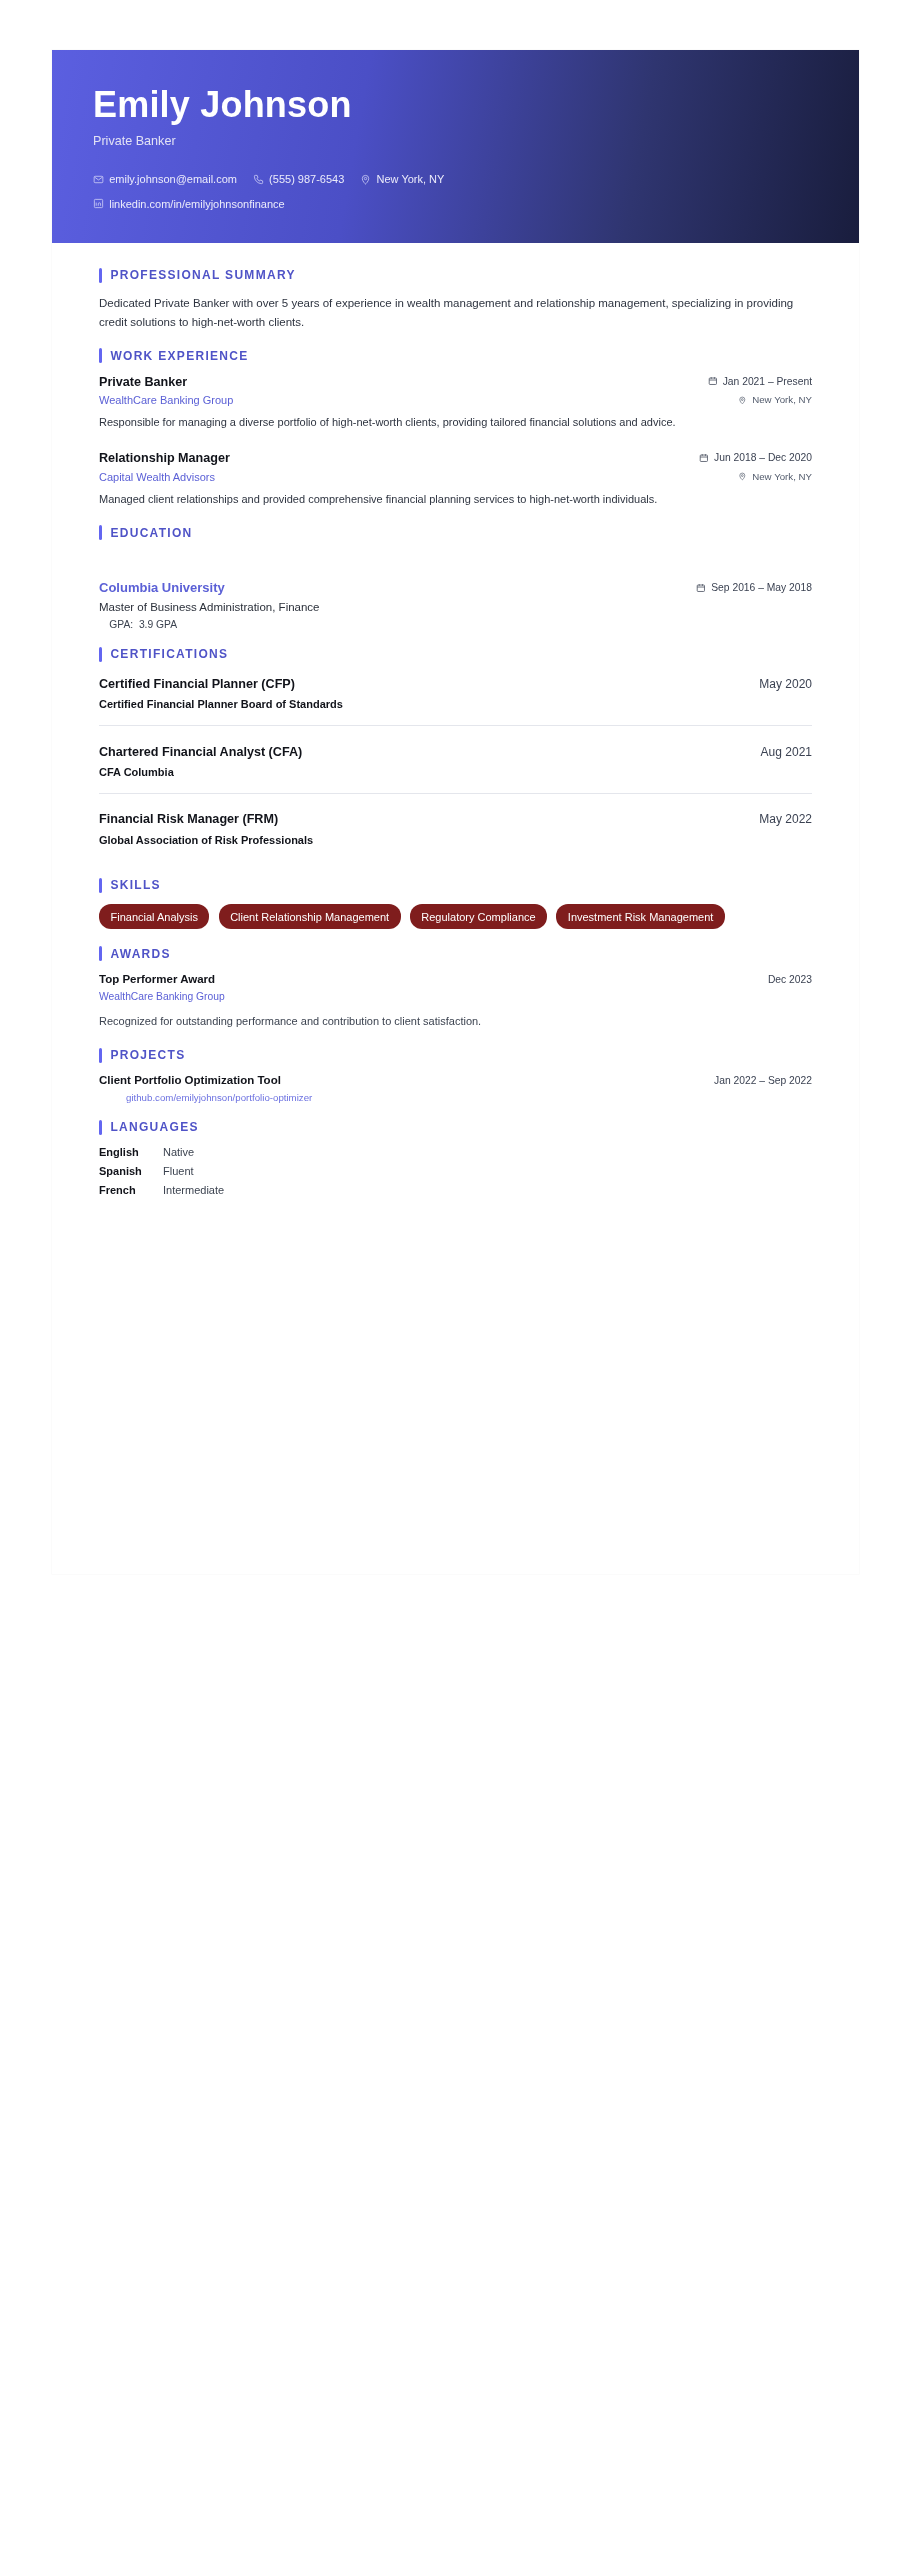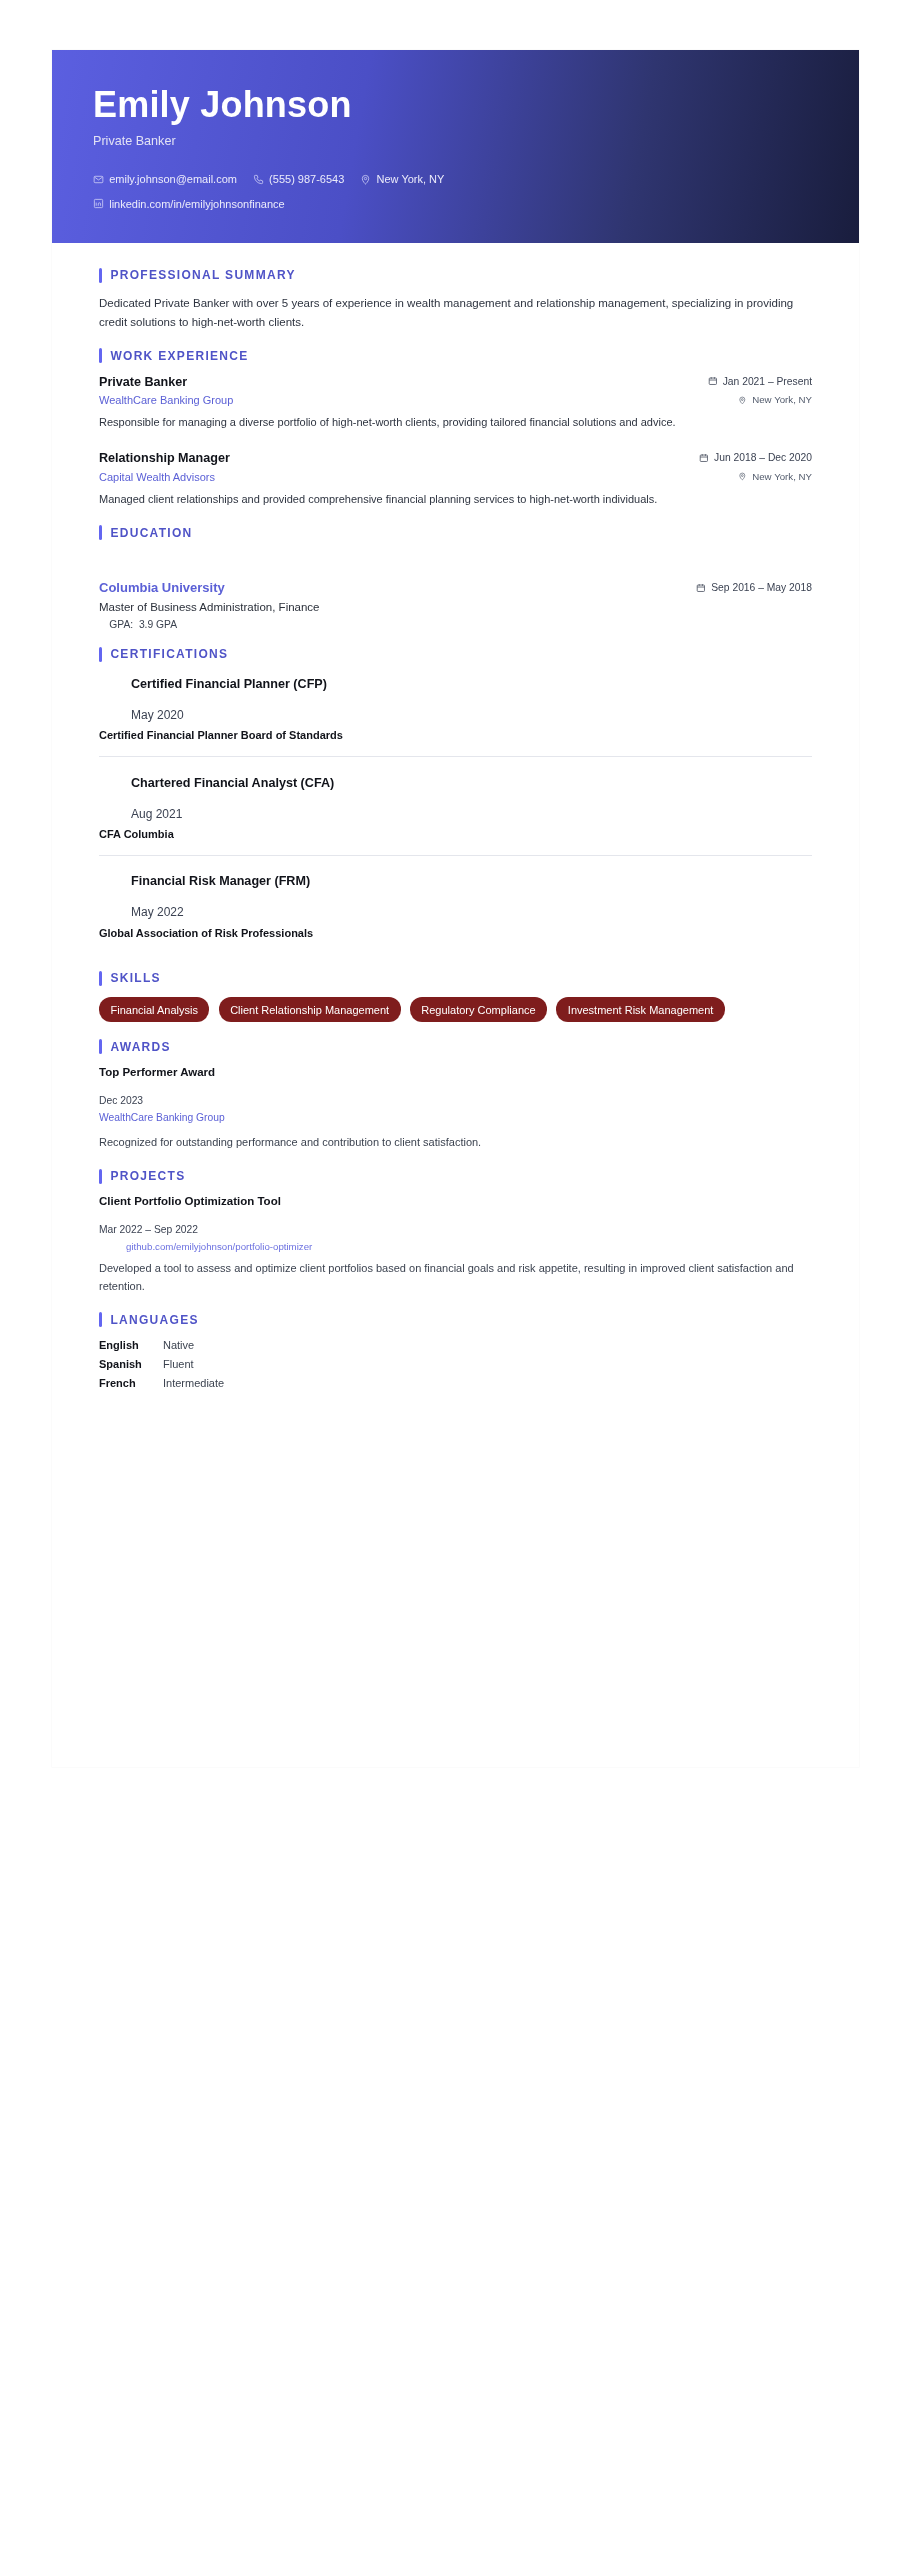--- a/index.html
+++ b/index.html
@@ -176,22 +176,21 @@
   .cert {
     padding: 3.4px 0 15px 0;
     border-bottom: 0.6px solid #e4e6ec;
     margin-bottom: 15px;
   }
   .cert:last-child { border-bottom: none; }
   .cert-row {
     display: flex;
     justify-content: space-between;
     align-items: baseline;
-    gap: 17px;
-    flex-direction: column;
+    gap: 26px;
   }
   .cert-name {
     font-size: 12.6px;
     font-weight: bold;
     color: #11131a;
   }
   .cert-date {
     font-size: 12px;
     color: #3b4252;
     white-space: nowrap;
@@ -494,24 +493,23 @@
       </div>
 
       <div class="section">
         <div class="sec-head">
           <div class="sec-bar"></div>
           <div class="sec-title">PROJECTS</div>
         </div>
         <div>
           <div class="cert-row">
             <div class="proj-title">Client Portfolio Optimization Tool</div>
-            <div class="proj-date">Mar 2022 – Sep 2022</div>
+            <div class="proj-date">Jan 2022 – Sep 2022</div>
           </div>
           <div class="proj-link">github.com/emilyjohnson/portfolio-optimizer</div>
-          <div class="proj-desc">Developed a tool to assess and optimize client portfolios based on financial goals and risk appetite, resulting in improved client satisfaction and retention.</div>
         </div>
       </div>
 
       <div class="section">
         <div class="sec-head">
           <div class="sec-bar"></div>
           <div class="sec-title">LANGUAGES</div>
         </div>
         <div class="lang-row">
           <div class="lang-name">English</div>

